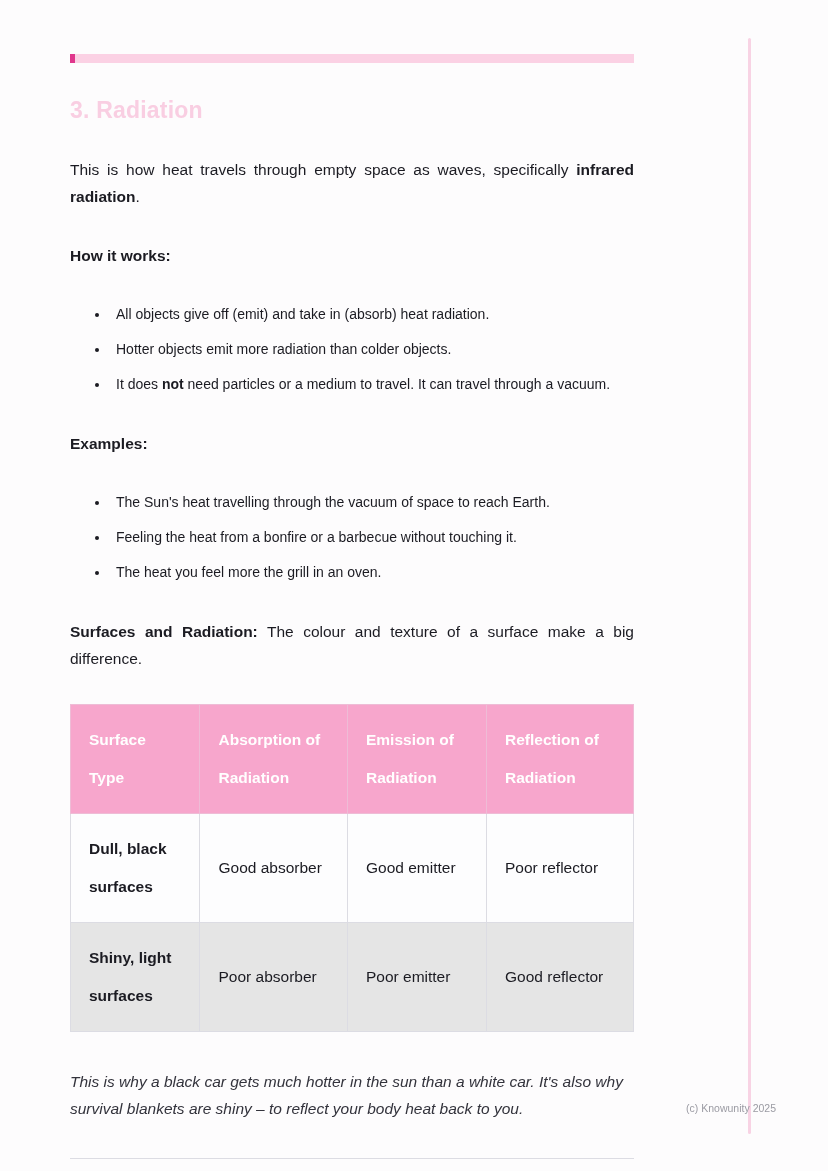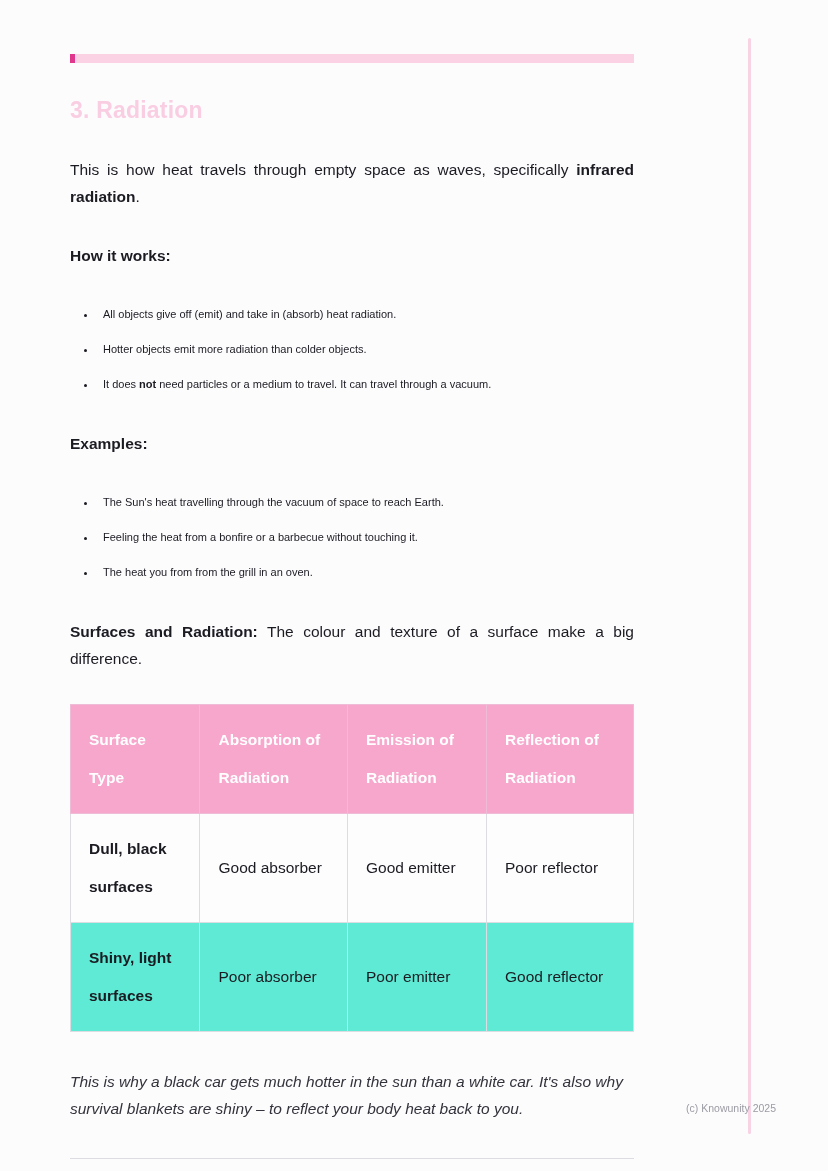--- a/index.html
+++ b/index.html
@@ -36,40 +36,40 @@
     margin:34px 0 18px 0;letter-spacing:.2px;
   }
   .para{
     font-size:15.5px;line-height:27px;margin:32px 0;
   }
   .justify{text-align:justify;}
   .bold{font-weight:700;}
   .italic{font-style:italic;color:#33333c;}
   ul{margin:14px 0 22px 0;padding-left:26px;}
   li{
-    font-size:11px;line-height:27px;margin:8px 1px;
+    font-size:14px;line-height:27px;margin:8px 14px;
     text-align:justify;padding-left:6px;
   }
   table{
     width:100%;border-collapse:collapse;margin:24px 0 36px 0;
     font-size:15.5px;
   }
   th,td{
     border:1px solid var(--border-gray);
     padding:16px 18px;text-align:left;vertical-align:middle;
     line-height:38px;
   }
   th{
     background:var(--table-header-pink);
     color:#ffffff;font-weight:600;
     border-color:#eebcd6;
   }
   col.c1{width:23%;} col.c2{width:26.2%;} col.c3{width:24.7%;} col.c4{width:26.1%;}
   tbody tr:nth-child(1){background:#fdfdfe;padding-left:32px;}
-  tbody tr:nth-child(2){background:#5eead4;}
+  tbody tr:nth-child(2){background:#e5e5e5;}
   td.row-head{font-weight:700;}
   hr.section-divider{
     border:none;border-top:1px solid var(--border-gray);
     margin:36px 0 0 0;
   }
   .copyright{
     position:absolute;top:1102px;right:52px;
     font-size:10.5px;color:var(--muted-gray);
   }
 </style>
@@ -96,21 +96,21 @@
       <li><span>All objects give off (emit) and take in (absorb) heat radiation.</span></li>
       <li><span>Hotter objects emit more radiation than colder objects.</span></li>
       <li><span>It does </span><strong>not</strong><span> need particles or a medium to travel. It can travel through a vacuum.</span></li>
     </ul>
 
     <p class="para bold">Examples:</p>
 
     <ul>
       <li><span>The Sun's heat travelling through the vacuum of space to reach Earth.</span></li>
       <li><span>Feeling the heat from a bonfire or a barbecue without touching it.</span></li>
-      <li><span>The heat you from from the grill in an oven.</span></li>
+      <li><span>The heat you feel more the grill in an oven.</span></li>
     </ul>
 
     <p class="para justify"><strong>Surfaces and Radiation:</strong><span> The colour and texture of a surface make a big difference.</span></p>
 
     <table>
       <colgroup>
         <col class="c1">
           <col class="c2">
           <col class="c3">
           <col class="c4">

